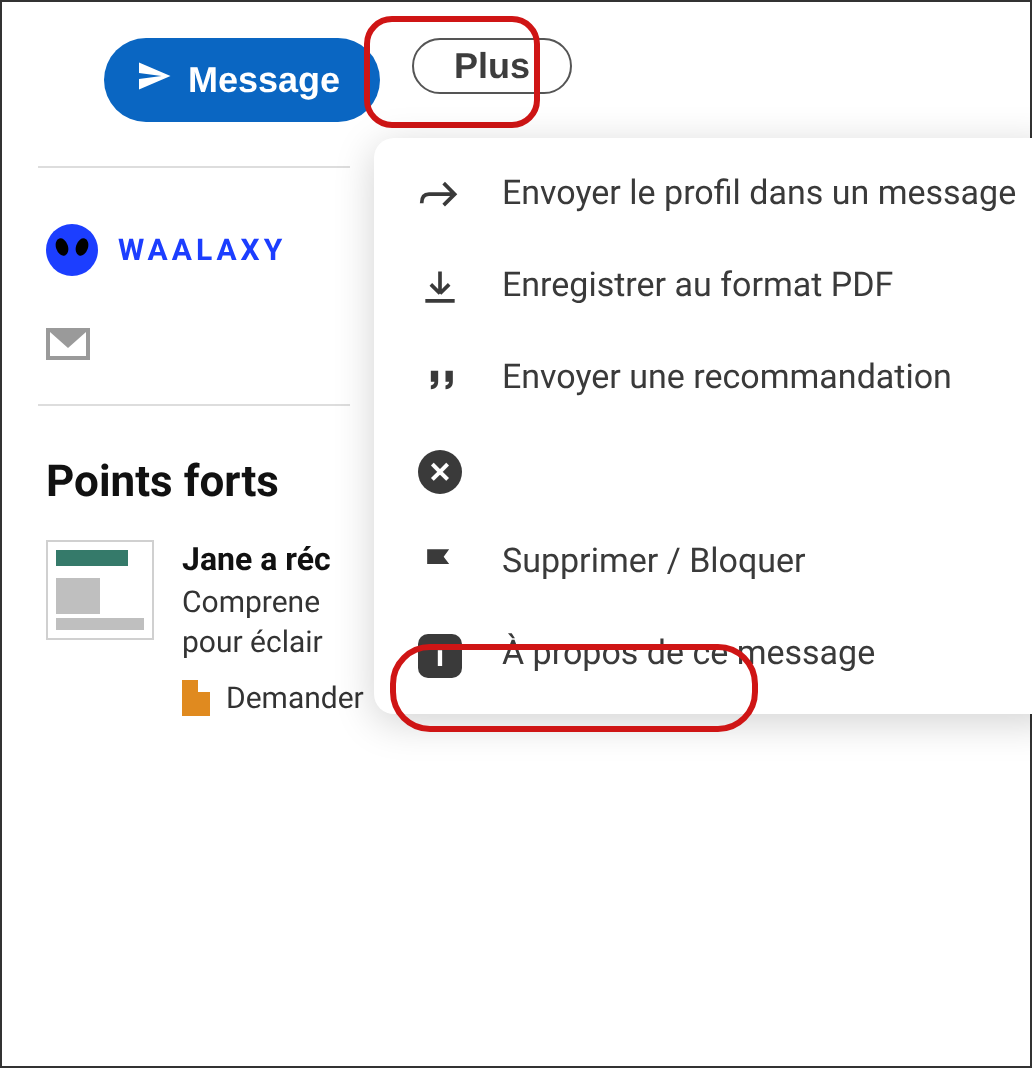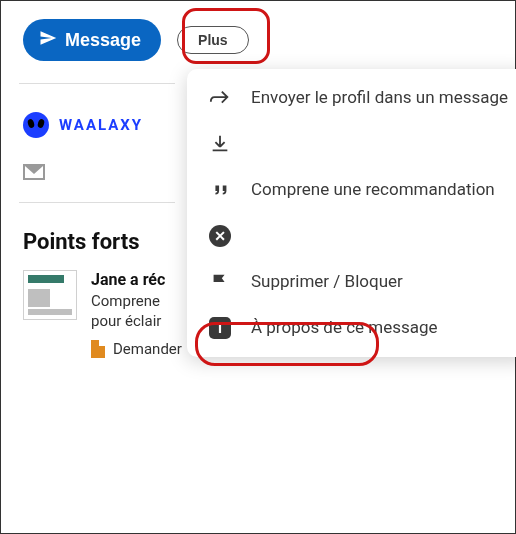--- a/index.html
+++ b/index.html
@@ -10,21 +10,21 @@
     position: relative;
     background: #fff;
     overflow: hidden;
   }
   .wrap { border: 1px solid #333; width: 516px; height: 534px; position: relative; }
 
   .top-row {
     display: flex;
     gap: 16px;
     padding: 18px 22px 0 22px;
-    align-items: center;
+    margin-left: 29px;
   }
   .msg-btn {
     background: #0a66c2;
     color: #fff;
     border: none;
     border-radius: 22px;
     height: 42px;
     padding: 0 20px 0 16px;
     display: flex;
     align-items: center;
@@ -33,21 +33,21 @@
     font-weight: 600;
     cursor: pointer;
   }
   .plus-btn {
     background: #fff;
     color: #3d3d3d;
     border: 1.5px solid #555;
     border-radius: 22px;
     height: 28px;
     padding: 0 20px;
-    font-size: 14px;
+    font-size: 18px;
     font-weight: 600;
     cursor: pointer;
   }
   .red-outline-plus {
     position: absolute;
     left: 181px; top: 7px;
     width: 88px; height: 56px;
     border: 3px solid #cf1515;
     border-radius: 14px;
     pointer-events: none;
@@ -200,28 +200,29 @@
           </svg>
     </span>
     <span class="txt">Envoyer le profil dans un message</span>
   </div>
   <div class="menu-item">
     <span class="ic">
       <svg width="22" height="22" viewBox="0 0 24 24" fill="none" stroke="#3a3a3a" stroke-width="2">
             <path d="M12 3v12m0 0l-5-5m5 5l5-5M4 19h16"></path>
           </svg>
     </span>
+    <span class="txt">Enregistrer au format PDF</span>
   </div>
   <div class="menu-item">
     <span class="ic">
       <svg width="22" height="22" viewBox="0 0 24 24" fill="#3a3a3a">
             <path d="M7 7h4v6c0 2-1 4-4 4v-2c1 0 2-1 2-2H7V7zm8 0h4v6c0 2-1 4-4 4v-2c1 0 2-1 2-2h-2V7z"></path>
           </svg>
     </span>
-    <span class="txt">Comprene une recommandation</span>
+    <span class="txt">Envoyer une recommandation</span>
   </div>
   <div class="menu-item">
     <span class="ic">
       <span class="circle-x">✕</span>
     </span>
   </div>
   <div class="menu-item">
     <span class="ic">
       <svg width="22" height="22" viewBox="0 0 24 24" fill="#3a3a3a">
             <path d="M5 3v18M5 4h12l-3 4 3 4H5"></path>

